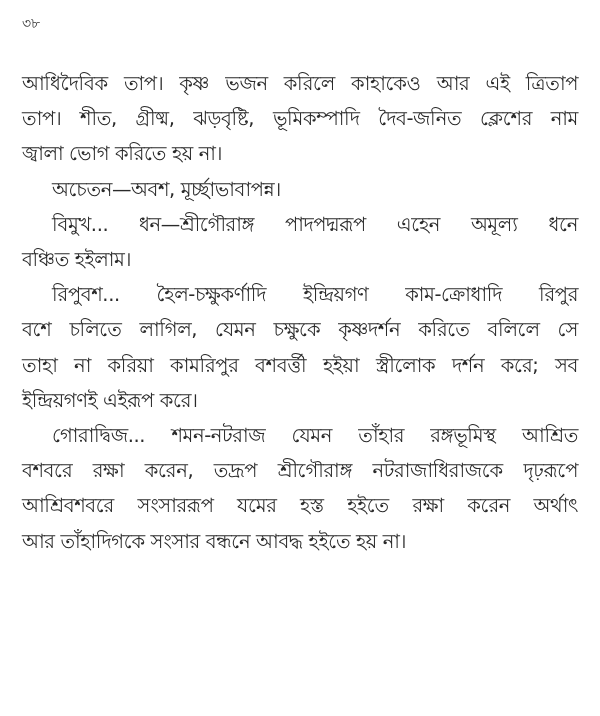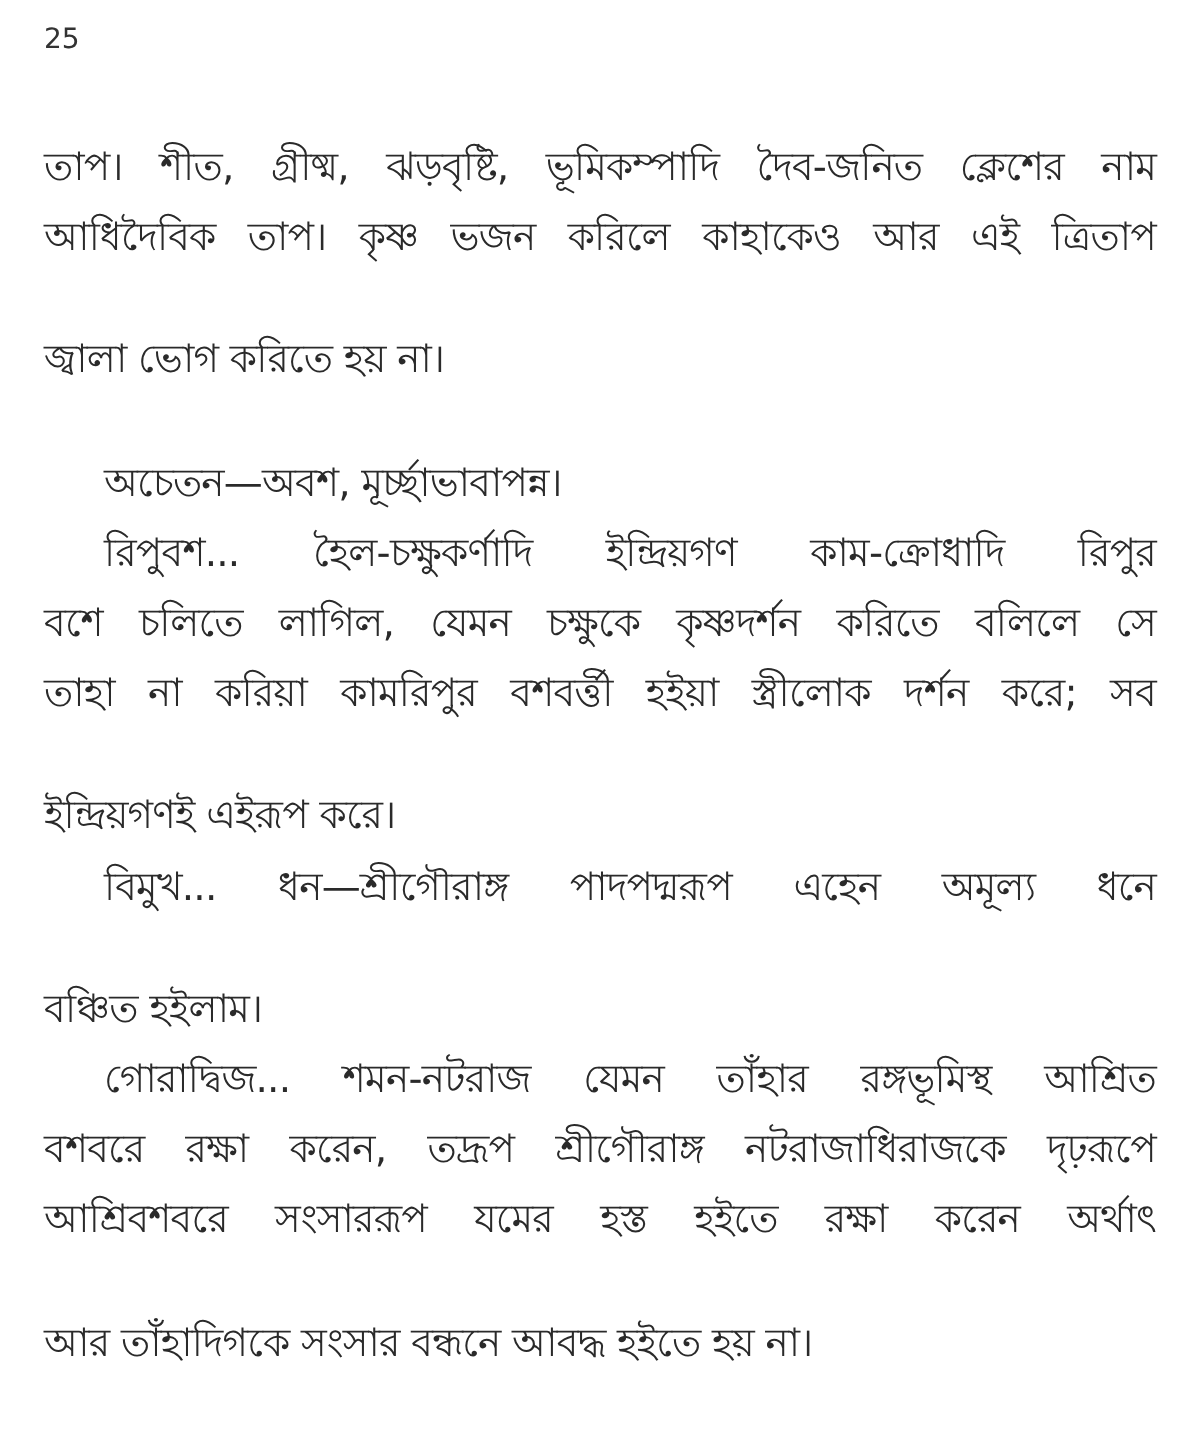--- a/index.html
+++ b/index.html
@@ -12,48 +12,48 @@
     position: absolute; top: 10px; left: 0; width: 600px; height: 24px;
     font-size: 14px; color: #333;
   }
   .page-num { position: absolute; left: 22px; top: 2px; }
   .running-title { position: absolute; left: 160px; top: 2px; letter-spacing: -0.3px; }
   .body-text {
     position: absolute; top: 66px; left: 22px; width: 556px;
     font-size: 19.5px; line-height: 35.2px; letter-spacing: -0.4px;
   }
   .para { margin: 0; text-align: justify; text-align-last: left; }
-  .line { display: block; white-space: nowrap; margin-top: 26px; }
+  .line { display: block; white-space: nowrap; }
   .justify-line { display: block; text-align: justify; text-align-last: justify; white-space: normal; }
 </style>
 </head>
 <body>
 
 <div class="header">
-  <span class="page-num">25</span>
+  <span class="page-num">৩৮</span>
 </div>
 
 <div class="body-text">
   <div class="para">
+    <span class="justify-line">আধিদৈবিক তাপ। কৃষ্ণ ভজন করিলে কাহাকেও আর এই ত্রিতাপ</span>
     <span class="justify-line">তাপ। শীত, গ্রীষ্ম, ঝড়বৃষ্টি, ভূমিকম্পাদি দৈব-জনিত ক্লেশের নাম</span>
-    <span class="justify-line">আধিদৈবিক তাপ। কৃষ্ণ ভজন করিলে কাহাকেও আর এই ত্রিতাপ</span>
     <span class="line">জ্বালা ভোগ করিতে হয় না।</span>
   </div>
   <div class="para">
     <span class="line" style="padding-left:30px">অচেতন—অবশ, মূর্চ্ছাভাবাপন্ন।</span>
   </div>
   <div class="para">
+    <span class="justify-line" style="padding-left:30px">বিমুখ... ধন—শ্রীগৌরাঙ্গ পাদপদ্মরূপ এহেন অমূল্য ধনে</span>
+    <span class="line">বঞ্চিত হইলাম।</span>
+  </div>
+  <div class="para">
     <span class="justify-line" style="padding-left:30px">রিপুবশ... হৈল-চক্ষুকর্ণাদি ইন্দ্রিয়গণ কাম-ক্রোধাদি রিপুর</span>
     <span class="justify-line">বশে চলিতে লাগিল, যেমন চক্ষুকে কৃষ্ণদর্শন করিতে বলিলে সে</span>
     <span class="justify-line">তাহা না করিয়া কামরিপুর বশবর্ত্তী হইয়া স্ত্রীলোক দর্শন করে; সব</span>
     <span class="line">ইন্দ্রিয়গণই এইরূপ করে।</span>
-  </div>
-  <div class="para">
-    <span class="justify-line" style="padding-left:30px">বিমুখ... ধন—শ্রীগৌরাঙ্গ পাদপদ্মরূপ এহেন অমূল্য ধনে</span>
-    <span class="line">বঞ্চিত হইলাম।</span>
   </div>
   <div class="para">
     <span class="justify-line" style="padding-left:30px">গোরাদ্বিজ... শমন-নটরাজ যেমন তাঁহার রঙ্গভূমিস্থ আশ্রিত</span>
     <span class="justify-line">বশবরে রক্ষা করেন, তদ্রূপ শ্রীগৌরাঙ্গ নটরাজাধিরাজকে দৃঢ়রূপে</span>
     <span class="justify-line">আশ্রিবশবরে সংসাররূপ যমের হস্ত হইতে রক্ষা করেন অর্থাৎ</span>
     <span class="line">আর তাঁহাদিগকে সংসার বন্ধনে আবদ্ধ হইতে হয় না।</span>
   </div>
 </div>
 
 </body></html>

